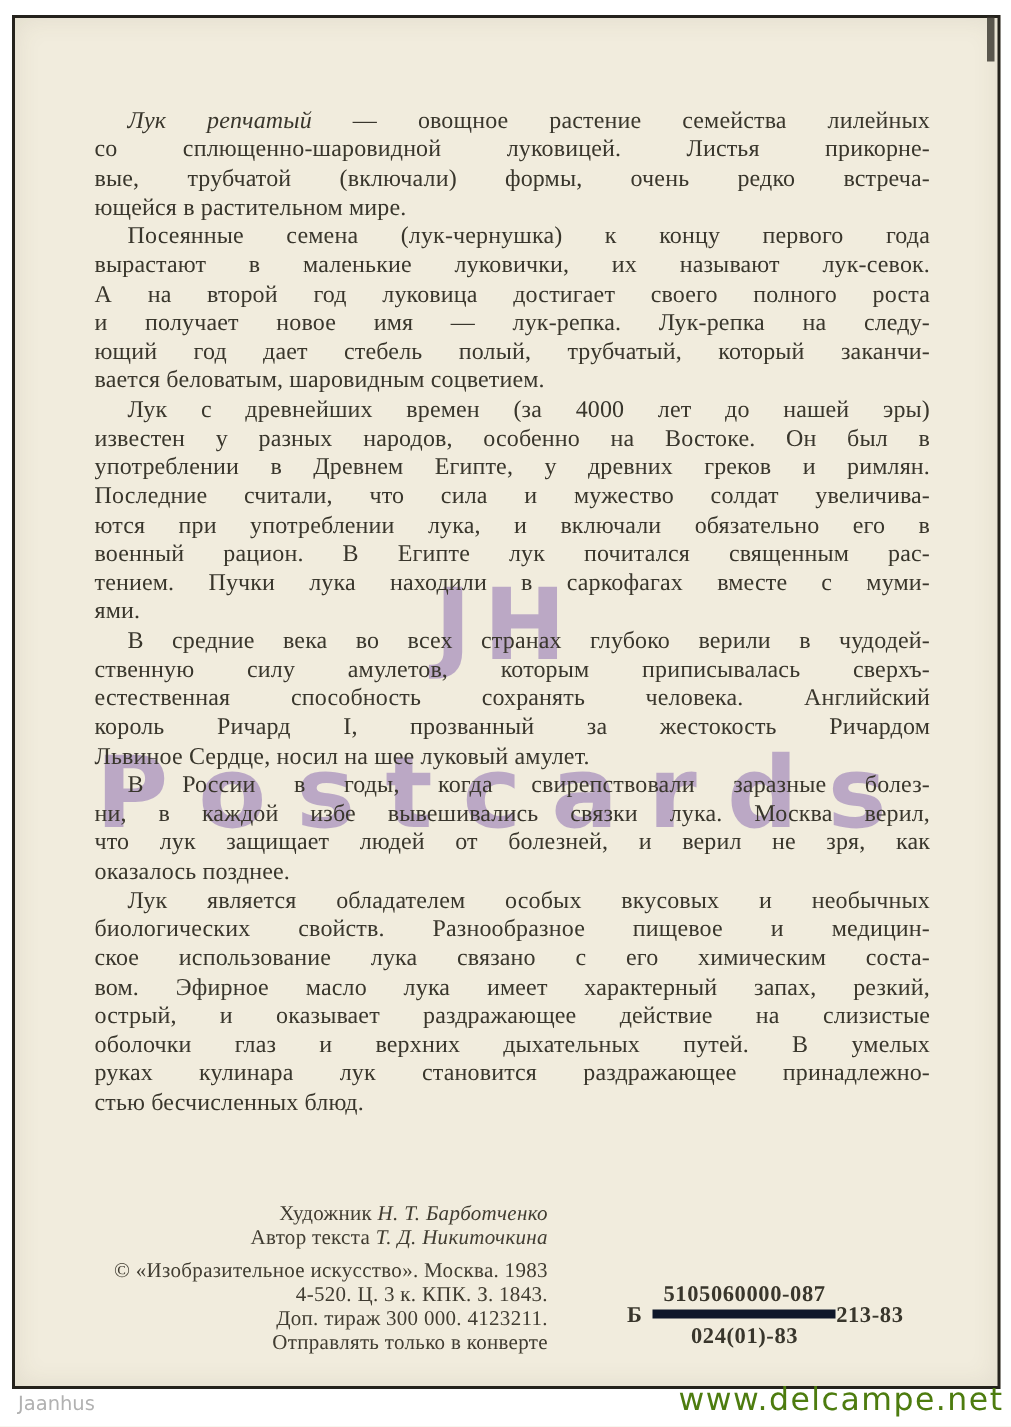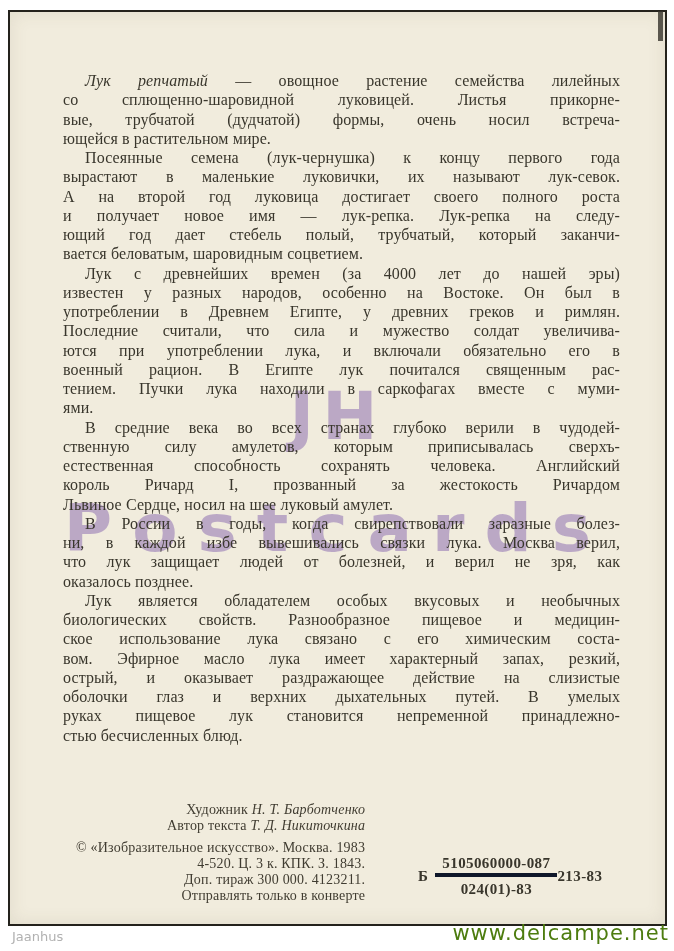--- a/index.html
+++ b/index.html
@@ -49,21 +49,21 @@
   .credit-copyright { margin-top:6px; }
   
   .catalog {
     position:absolute; left:408px; top:843px; z-index:2;
     display:flex; align-items:center;
     font-weight:bold; color:#39362c; font-size:15px;
     letter-spacing:0.4px;
   }
   .catalog .prefix { margin-right:7px; }
   .frac { text-align:center; line-height:17px; }
-  .frac .num { padding:0 7px 1px 7px; border-bottom:4px solid #0f172a; }
+  .frac .num { padding:0 7px 1px 7px; border-bottom:6px solid #0f172a; }
   .frac .den { padding-top:4px; }
   .catalog .suffix { margin-left:0; }
   
   .footer-left {
     position:absolute; left:12px; top:929px;
     font-family:"DejaVu Sans", sans-serif; font-size:13px; color:#b1b1b1;
   }
   .footer-right {
     position:absolute; right:5px; top:921px;
     font-family:"DejaVu Sans", sans-serif; font-size:21px; color:#4d7c0f;
@@ -75,21 +75,21 @@
 
 <div class="card">
   <div class="scan-mark"></div>
 
   <div class="watermark wm-top">JH</div>
   <div class="watermark wm-bottom">Postcards</div>
 
   <div class="body-text" id="body-text">
       <div class="line first"><em>Лук репчатый</em> — овощное растение семейства лилейных</div>
       <div class="line">со сплющенно-шаровидной луковицей. Листья прикорне-</div>
-      <div class="line">вые, трубчатой (дудчатой) формы, очень носил встреча-</div>
+      <div class="line">вые, трубчатой (включали) формы, очень редко встреча-</div>
       <div class="line para-last">ющейся в растительном мире.</div>
       <div class="line first">Посеянные семена (лук-чернушка) к концу первого года</div>
       <div class="line">вырастают в маленькие луковички, их называют лук-севок.</div>
       <div class="line">А  на второй год луковица достигает своего полного роста</div>
       <div class="line">и получает новое имя — лук-репка. Лук-репка на следу-</div>
       <div class="line">ющий год дает стебель полый, трубчатый, который заканчи-</div>
       <div class="line para-last">вается беловатым, шаровидным соцветием.</div>
       <div class="line first">Лук с древнейших времен (за 4000 лет до нашей эры)</div>
       <div class="line">известен у разных народов, особенно на Востоке. Он был в</div>
       <div class="line">употреблении в Древнем Египте, у древних греков и римлян.</div>
@@ -106,21 +106,21 @@
       <div class="line first">В России в годы, когда свирепствовали заразные болез-</div>
       <div class="line">ни, в каждой избе вывешивались связки лука. Москва верил,</div>
       <div class="line">что лук защищает людей от болезней, и верил не зря, как</div>
       <div class="line para-last">оказалось позднее.</div>
       <div class="line first">Лук является обладателем особых вкусовых и необычных</div>
       <div class="line">биологических свойств. Разнообразное пищевое и медицин-</div>
       <div class="line">ское использование лука связано с его химическим соста-</div>
       <div class="line">вом. Эфирное масло лука имеет характерный запах, резкий,</div>
       <div class="line">острый, и оказывает раздражающее действие на слизистые</div>
       <div class="line">оболочки глаз и верхних дыхательных путей. В умелых</div>
-      <div class="line">руках пищевое лук становится непременной принадлежно-</div>
+      <div class="line">руках кулинара лук становится раздражающее принадлежно-</div>
       <div class="line para-last">стью бесчисленных блюд.</div>
     </div>
 
   <div class="credits">
     <div class="credit-line">
       <span>Художник</span>
       <span class="it">Н. Т. Барботченко</span>
     </div>
     <div class="credit-line">
       <span>Автор текста</span>

